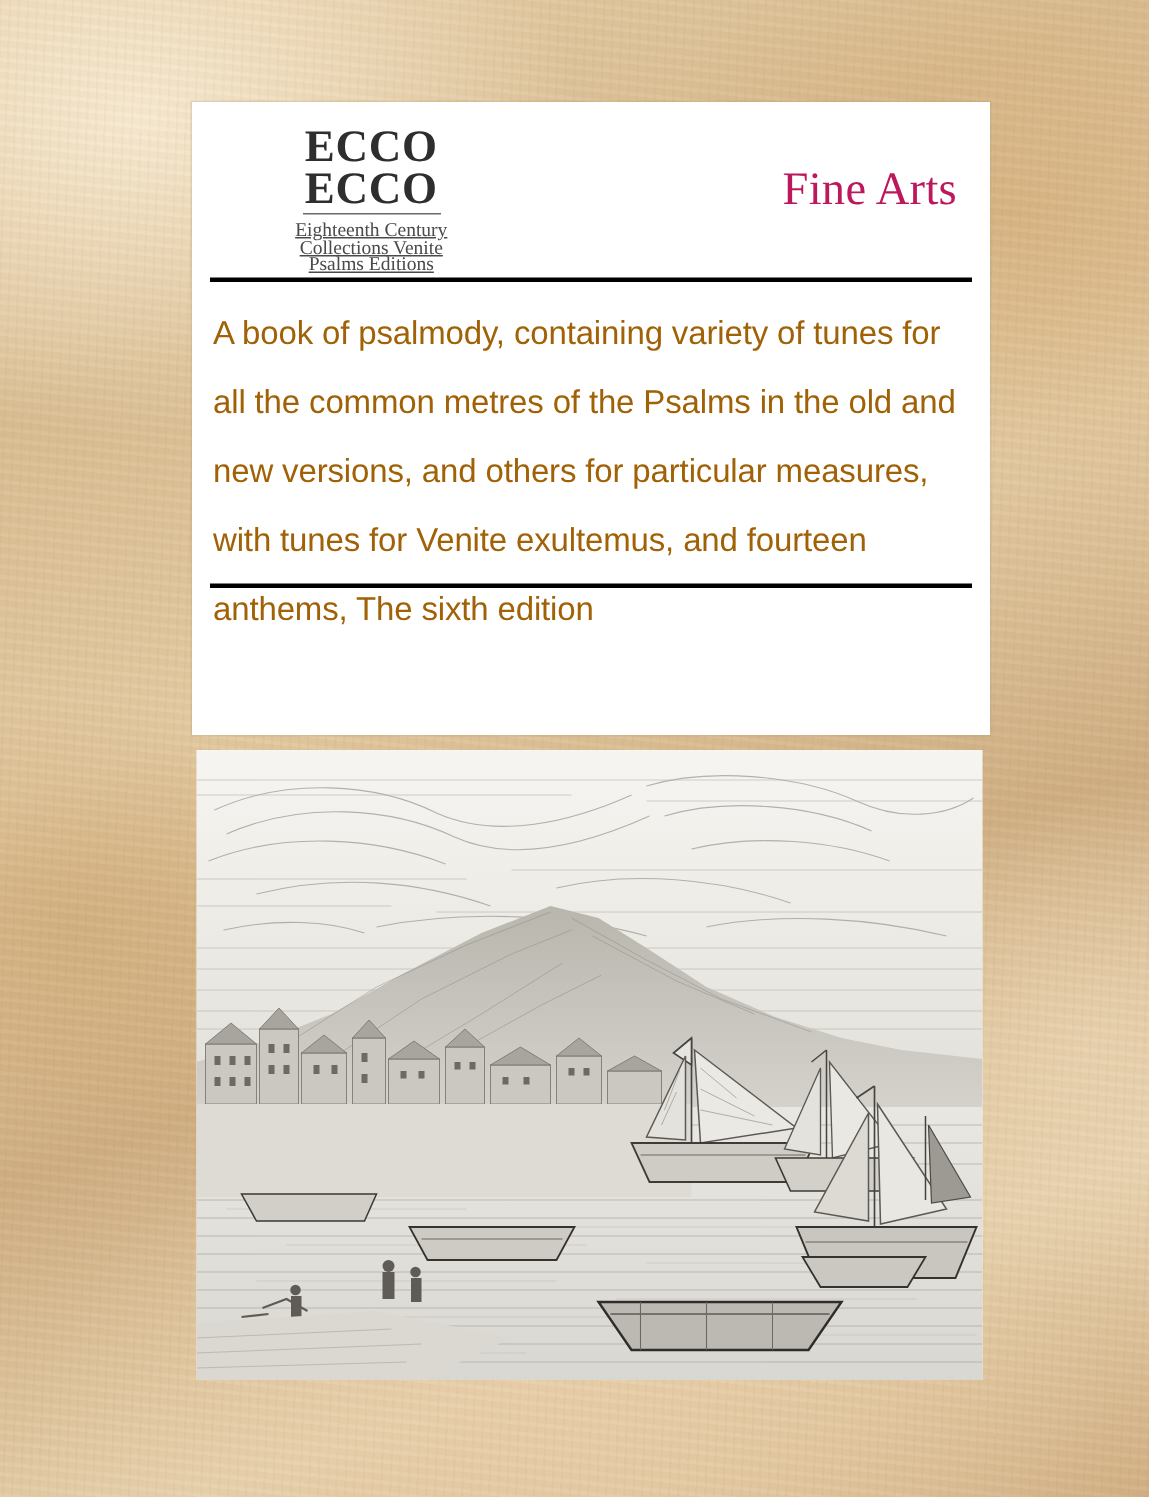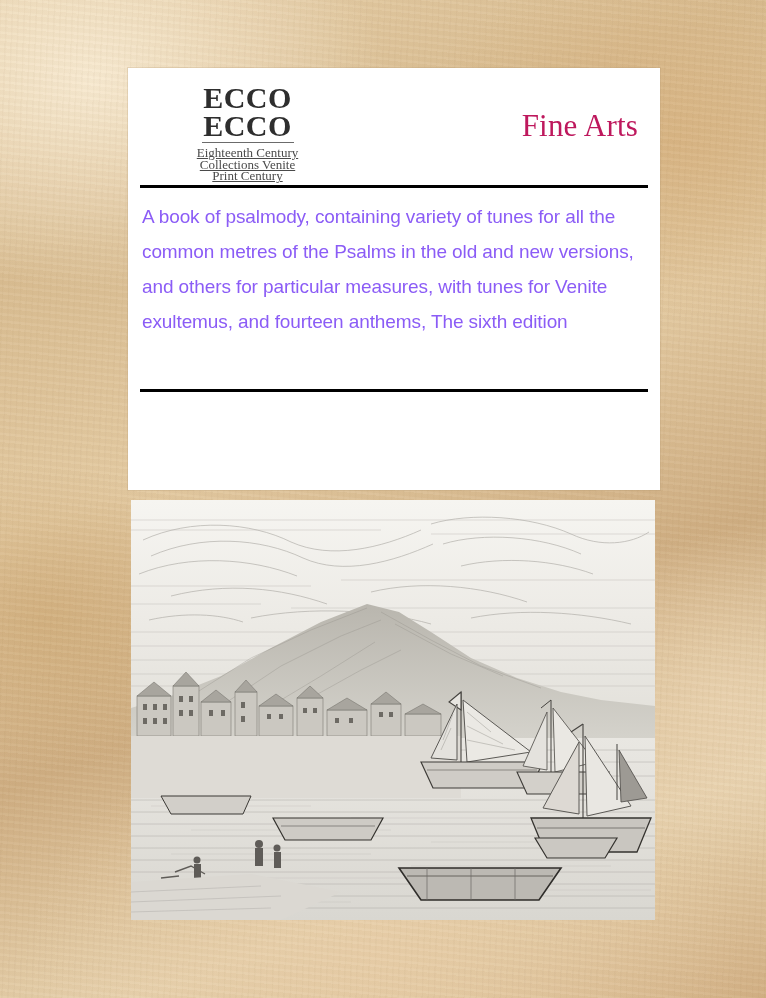--- a/index.html
+++ b/index.html
@@ -108,23 +108,23 @@
     top: 321px;
     height: 3px;
     background: #000;
   }
 
   .title-text {
     position: absolute;
     left: 14px;
     right: 14px;
     top: 131px;
-    font-size: 19px;
-    line-height: 35px;
-    color: #8b5cf6;
+    font-size: 22px;
+    line-height: 46px;
+    color: #a16207;
     letter-spacing: -0.1px;
   }
 
   .author-text {
     position: absolute;
     left: 14px;
     top: 350px;
     font-size: 21px;
     color: #111;
   }
@@ -148,21 +148,21 @@
 <div class="page">
 
   <div class="cover-card">
 
     <div class="ecco-block">
       <div class="ecco-wordmark">ECCO</div>
       <div class="ecco-wordmark">ECCO</div>
       <div class="ecco-rule"></div>
       <div class="ecco-sub">Eighteenth Century</div>
       <div class="ecco-sub">Collections Venite</div>
-      <div class="ecco-sub">Print Century</div>
+      <div class="ecco-sub">Psalms Editions</div>
     </div>
 
     <div class="fine-arts">Fine Arts</div>
 
     <div class="rule-top"></div>
 
     <div class="title-text">A book of psalmody, containing variety of tunes for all the common metres of the Psalms in the old and new versions, and others for particular measures, with tunes for Venite exultemus, and fourteen anthems, The sixth edition</div>
 
     <div class="rule-bottom"></div>
 

